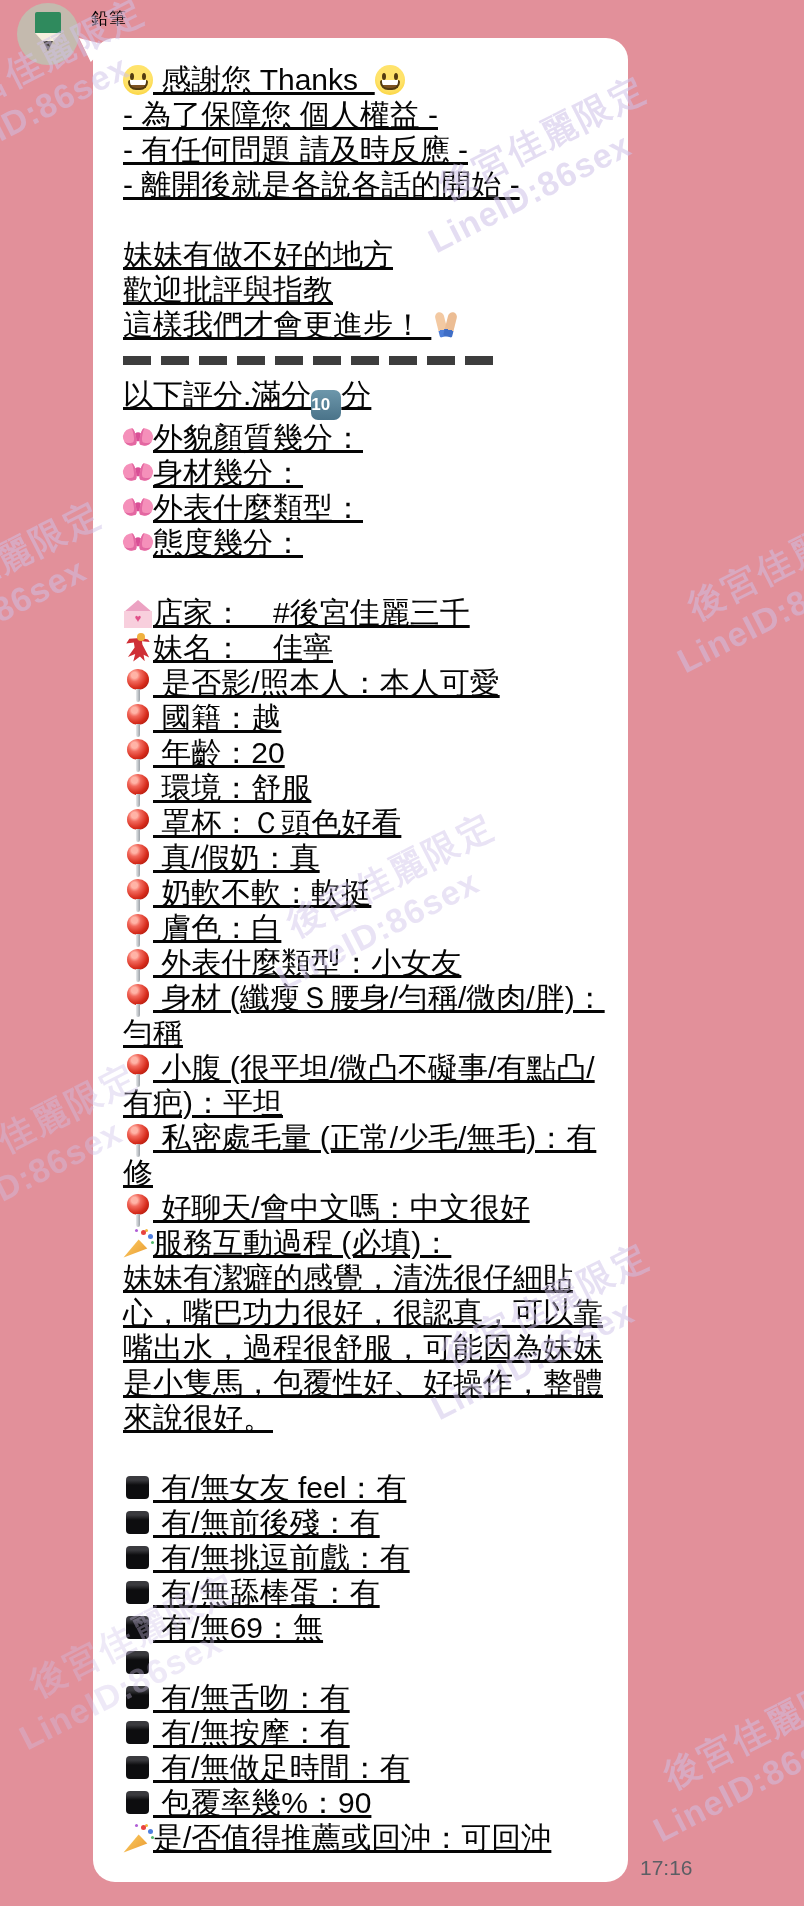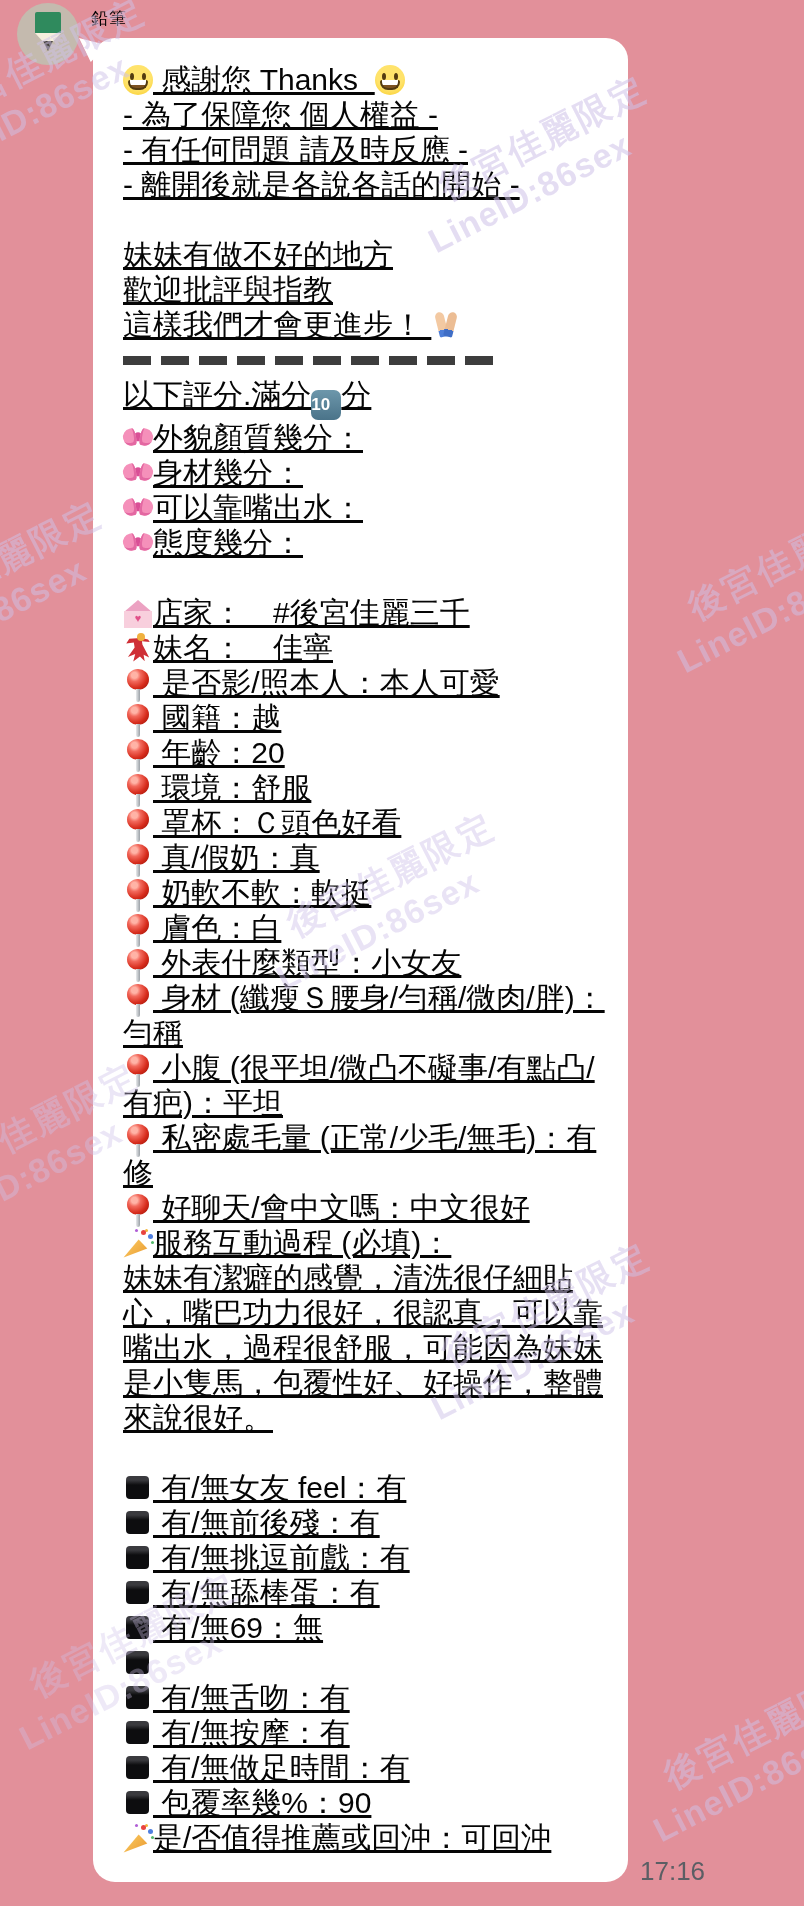--- a/index.html
+++ b/index.html
@@ -22,21 +22,21 @@
   .bubble{position:absolute;left:93px;top:38px;width:535px;height:1844px;background:#ffffff;
           border-radius:22px;box-sizing:border-box;padding:24px 22px 22px 30px;}
   .tail{position:absolute;left:-14px;top:0;width:28px;height:24px;background:#ffffff;
         clip-path:polygon(0 0,100% 30%,42% 100%);}
   .lines{position:relative;font-size:30px;line-height:35px;color:#050505;text-decoration:underline;}
   .msg-line{min-height:35px;white-space:pre-wrap;word-break:break-all;}
   .txt{white-space:pre-wrap;}
   .dash-bar{display:inline-block;width:374px;height:9px;margin-top:14px;vertical-align:top;
             background:repeating-linear-gradient(90deg,#3d3d3d 0 28px,transparent 28px 38px);}
 
-  .timestamp{position:absolute;left:640px;top:1856px;font-size:26px;color:#5b5e64;}
+  .timestamp{position:absolute;left:640px;top:1856px;font-size:21px;color:#5b5e64;}
 
   
   #watermarks{position:absolute;inset:0;pointer-events:none;z-index:6;}
   .wm{position:absolute;transform:translate(-50%,-50%) rotate(-27deg);color:#cfc2e9;
       font-weight:bold;white-space:nowrap;text-align:left;}
   .wm1{font-size:35px;letter-spacing:3px;margin-left:34px;}
   .wm2{font-size:34px;letter-spacing:1px;}
 
   
   .icon{display:inline-block;width:30px;height:30px;vertical-align:-5px;position:relative;}
@@ -111,21 +111,21 @@
         <div class="msg-line"><span class="txt">- 有任何問題 請及時反應 -</span></div>
         <div class="msg-line"><span class="txt">- 離開後就是各說各話的開始 -</span></div>
         <div class="msg-line blank"></div>
         <div class="msg-line"><span class="txt">妹妹有做不好的地方</span></div>
         <div class="msg-line"><span class="txt">歡迎批評與指教</span></div>
         <div class="msg-line"><span class="txt">這樣我們才會更進步！ </span><span class="icon i-folded-hands"></span></div>
         <div class="msg-line"><span class="dash-bar"></span></div>
         <div class="msg-line"><span class="txt">以下評分.滿分</span><span class="icon i-keycap-ten">10</span><span class="txt">分</span></div>
         <div class="msg-line"><span class="icon i-ribbon"></span><span class="txt">外貌顏質幾分：</span></div>
         <div class="msg-line"><span class="icon i-ribbon"></span><span class="txt">身材幾分：</span></div>
-        <div class="msg-line"><span class="icon i-ribbon"></span><span class="txt">可以靠嘴出水：</span></div>
+        <div class="msg-line"><span class="icon i-ribbon"></span><span class="txt">外表什麼類型：</span></div>
         <div class="msg-line"><span class="icon i-ribbon"></span><span class="txt">態度幾分：</span></div>
         <div class="msg-line blank"></div>
         <div class="msg-line"><span class="icon i-chapel"></span><span class="txt">店家：　#後宮佳麗三千</span></div>
         <div class="msg-line"><span class="icon i-dancer"></span><span class="txt">妹名：　佳寧</span></div>
         <div class="msg-line"><span class="icon i-pushpin"></span><span class="txt"> 是否影/照本人：本人可愛</span></div>
         <div class="msg-line"><span class="icon i-pushpin"></span><span class="txt"> 國籍：越</span></div>
         <div class="msg-line"><span class="icon i-pushpin"></span><span class="txt"> 年齡：20</span></div>
         <div class="msg-line"><span class="icon i-pushpin"></span><span class="txt"> 環境：舒服</span></div>
         <div class="msg-line"><span class="icon i-pushpin"></span><span class="txt"> 罩杯：Ｃ頭色好看</span></div>
         <div class="msg-line"><span class="icon i-pushpin"></span><span class="txt"> 真/假奶：真</span></div>

